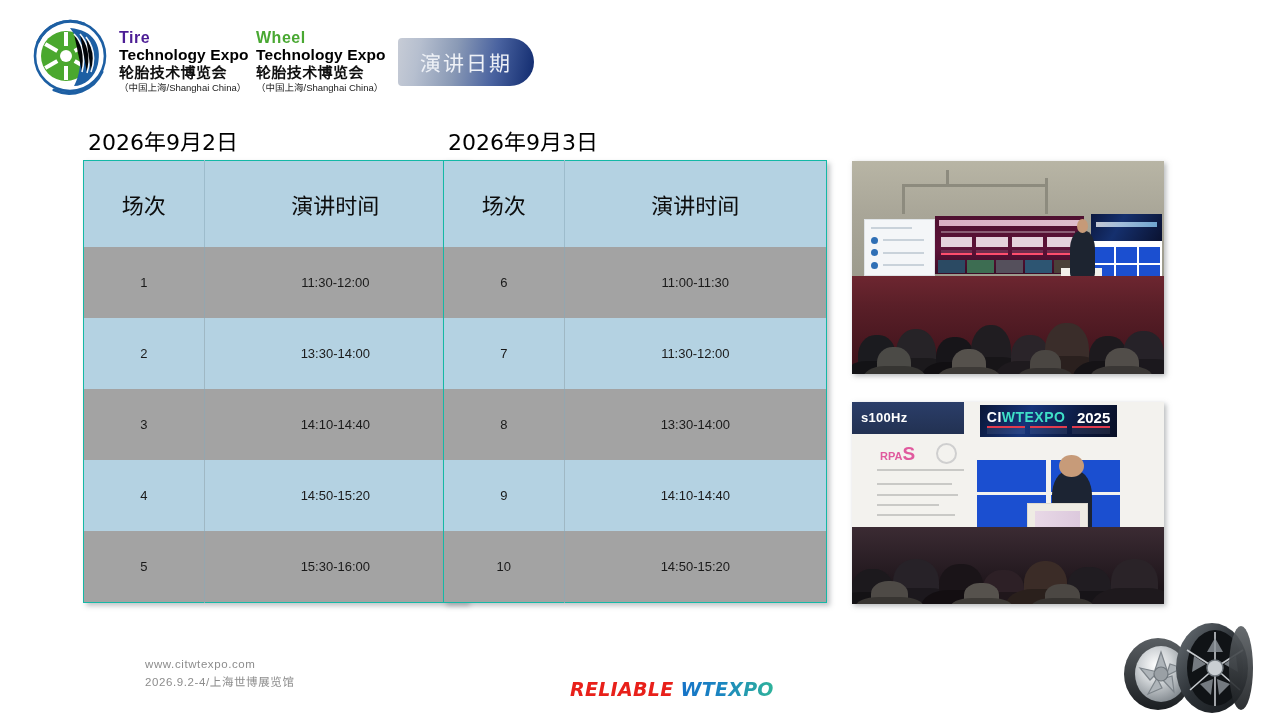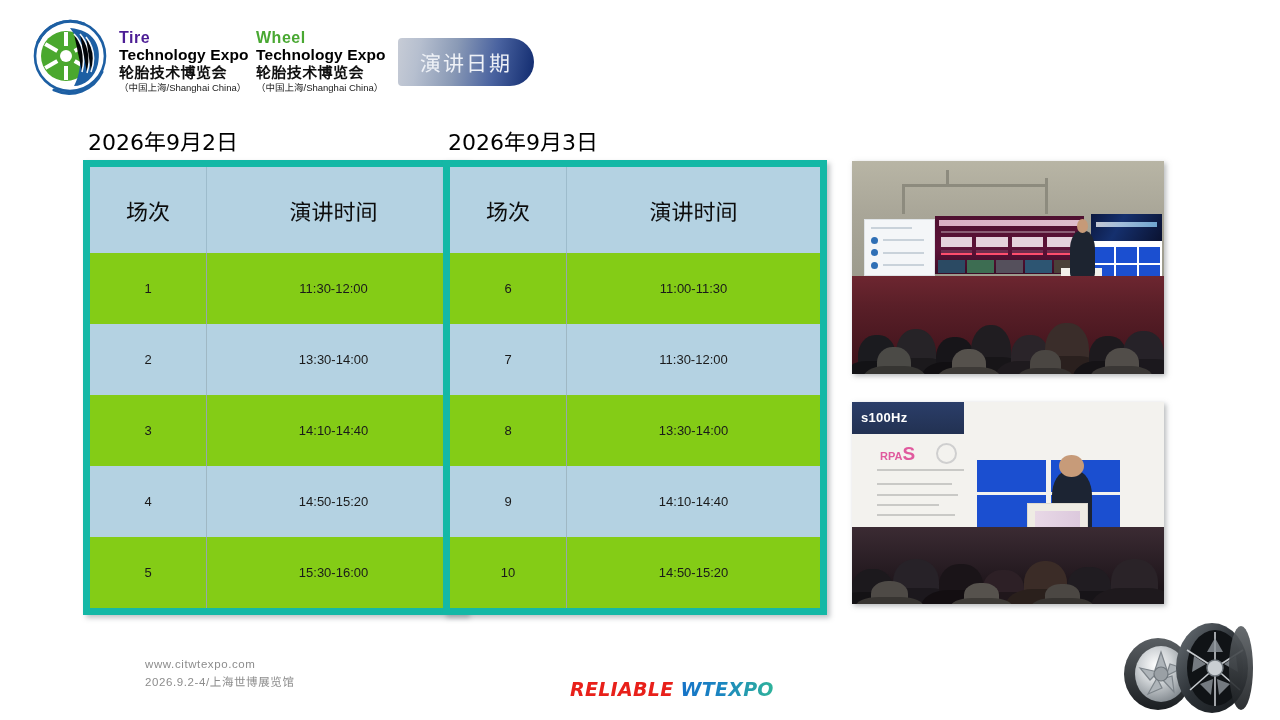--- a/index.html
+++ b/index.html
@@ -57,22 +57,22 @@
     position:absolute;font-size:22px;color:#000000;font-weight:normal;
     white-space:nowrap;
     font-family:"DejaVu Sans","Liberation Sans",sans-serif;
   }
   #date-0{left:88px;top:124px;}
   #date-1{left:448px;top:124px;}
 
   table.tbl{
     border-collapse:collapse;
     width:384px;
-    background:#84cc16;
-    border:7px solid #14b8a6;
+    background:#a3a3a3;
+    border:1px solid #14b8a6;
     box-shadow:3px 3px 5px rgba(120,125,130,.45);
   }
   table.tbl th,table.tbl td{
     margin:0;padding:0;text-align:center;vertical-align:middle;
     border:none;
   }
   table.tbl th{
     height:86px;background:#b4d2e2;
     font-weight:normal;color:#0c0c0c;font-size:22px;
     font-family:"DejaVu Sans","Liberation Sans",sans-serif;
@@ -386,20 +386,29 @@
       <div class="rpa">
         <span>RPA</span><em>S</em>
       </div>
       <span class="rpa-o"></span>
       <span class="ln" style="left:8%;top:46%;width:28%"></span>
       <span class="ln" style="left:8%;top:56%;width:24%"></span>
       <span class="ln" style="left:8%;top:63%;width:26%"></span>
       <span class="ln" style="left:8%;top:70%;width:20%"></span>
       <span class="ln" style="left:8%;top:77%;width:25%"></span>
 
+      <div class="expo-banner">
+        <span class="nm"><span>CI</span><s>WTEXPO</s></span>
+        <span class="yr">2025</span>
+        <span class="stats">
+            <i></i>
+            <i></i>
+            <i></i>
+          </span>
+      </div>
 
       <span class="btiles">
           <i></i>
           <i></i>
           <i></i>
           <i></i>
         </span>
     </div>
 
     <div class="p-body"></div>

